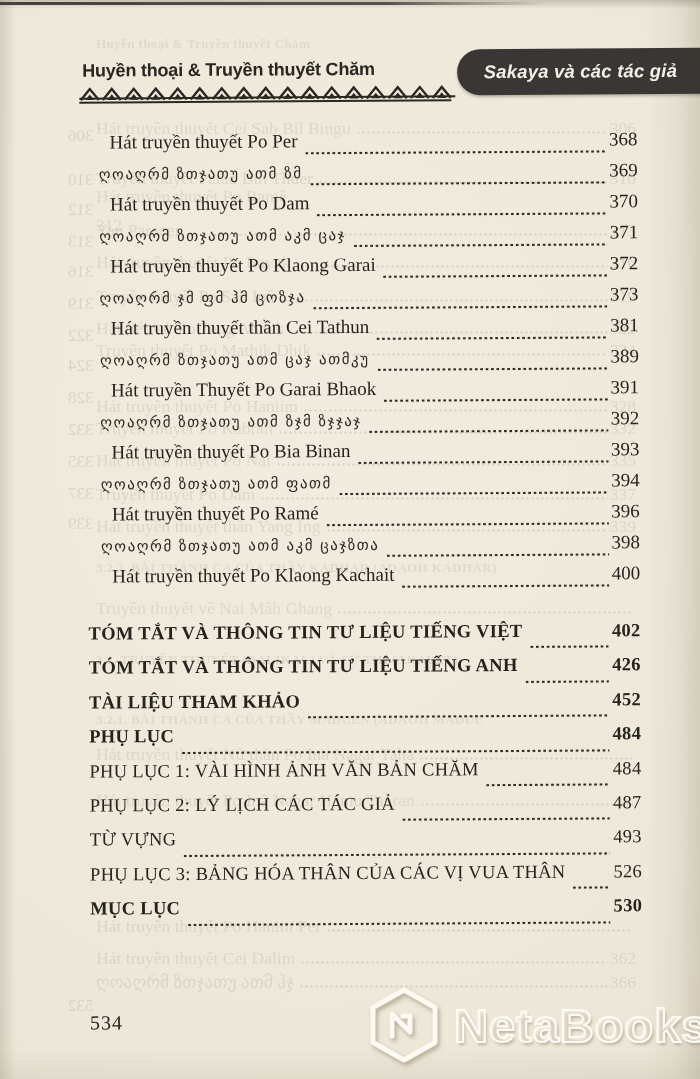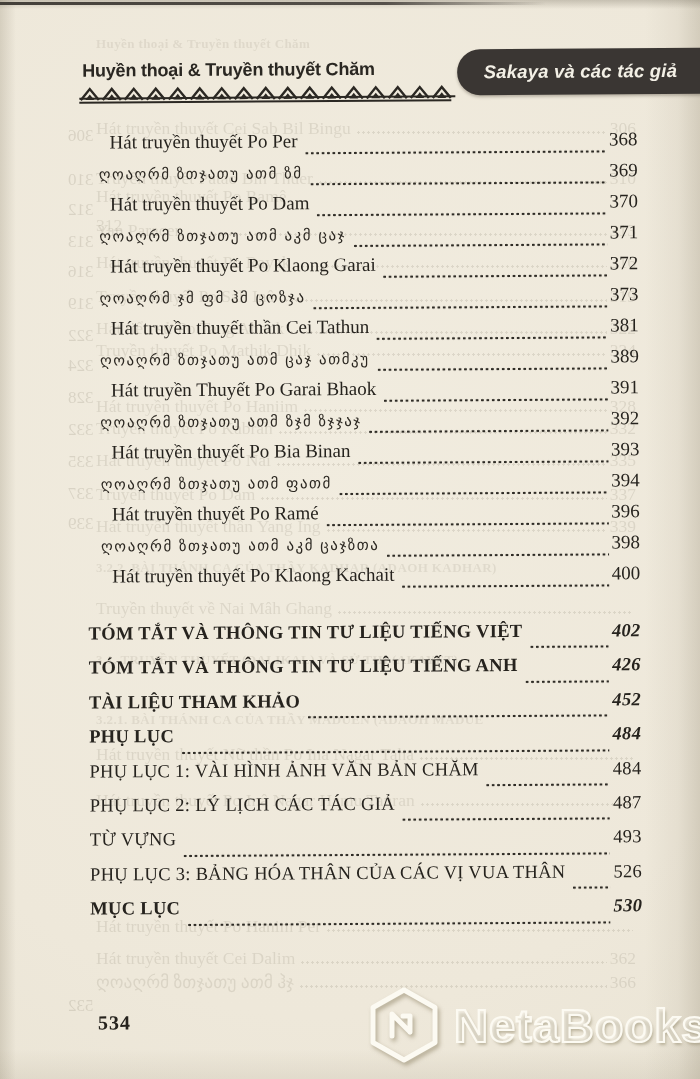--- a/index.html
+++ b/index.html
@@ -37,35 +37,35 @@
   .row .label{flex:0 0 auto;}
   .row .dots{flex:1 1 auto;align-self:flex-end;height:4px;margin:0 3px 6px 7px;
     background-image:radial-gradient(circle at 2px 2px, #2e2b25 1.25px, rgba(0,0,0,0) 1.55px);
     background-size:5.4px 4px;background-repeat:repeat-x;}
   .row .num{flex:0 0 auto;}
   .row.sub{padding-left:24px;}
   .row.cham{padding-left:13px;}
   .row.cham .label{font-family:"DejaVu Sans",sans-serif;font-size:15px;letter-spacing:1.5px;color:#2c2822;}
   .row.caps,.row.bold{height:34.4px;font-size:18.5px;letter-spacing:.3px;}
   .row.bold{font-weight:700;}
-  .row.bold .num{font-style:italic;}
+  .row.bold .num{}
   .row.gap{margin-top:27px;}
 
   
   .ghost-layer{position:absolute;inset:0;pointer-events:none;}
   .ghost{position:absolute;left:96px;right:64px;display:flex;align-items:baseline;
     font-size:17.5px;color:#6f6755;opacity:.15;filter:blur(.5px);white-space:nowrap;}
   .ghost .dots{flex:1 1 auto;align-self:flex-end;height:3px;margin:0 3px 5px 6px;
     background-image:radial-gradient(circle at 1.5px 1.5px, #6f6755 1.1px, rgba(0,0,0,0) 1.4px);
     background-size:5px 3px;background-repeat:repeat-x;}
   .ghost.caps{font-size:13px;letter-spacing:.4px;font-weight:700;opacity:.12;}
   .gnum{position:absolute;transform:scaleX(-1);font-size:17px;color:#6f6755;opacity:.17;filter:blur(.4px);}
 
   
-  .folio{position:absolute;left:95px;top:1010px;font-size:20px;font-weight:700;letter-spacing:1px;}
+  .folio{position:absolute;left:87px;top:1010px;font-size:20px;font-weight:400;letter-spacing:1px;}
 
   
   .watermark{position:absolute;left:366px;top:986px;display:flex;align-items:center;}
   .wm-logo{filter:drop-shadow(2px 3px 2px rgba(150,140,112,.65));}
   .wm-text{margin-left:12px;font-family:"Liberation Sans",sans-serif;font-weight:700;
     font-size:47px;letter-spacing:1px;color:rgba(250,248,240,.42);
     -webkit-text-stroke:2.2px #fcfaf2;text-shadow:2px 3px 3px rgba(150,140,112,.55);}
 </style>
 </head>
 <body>

